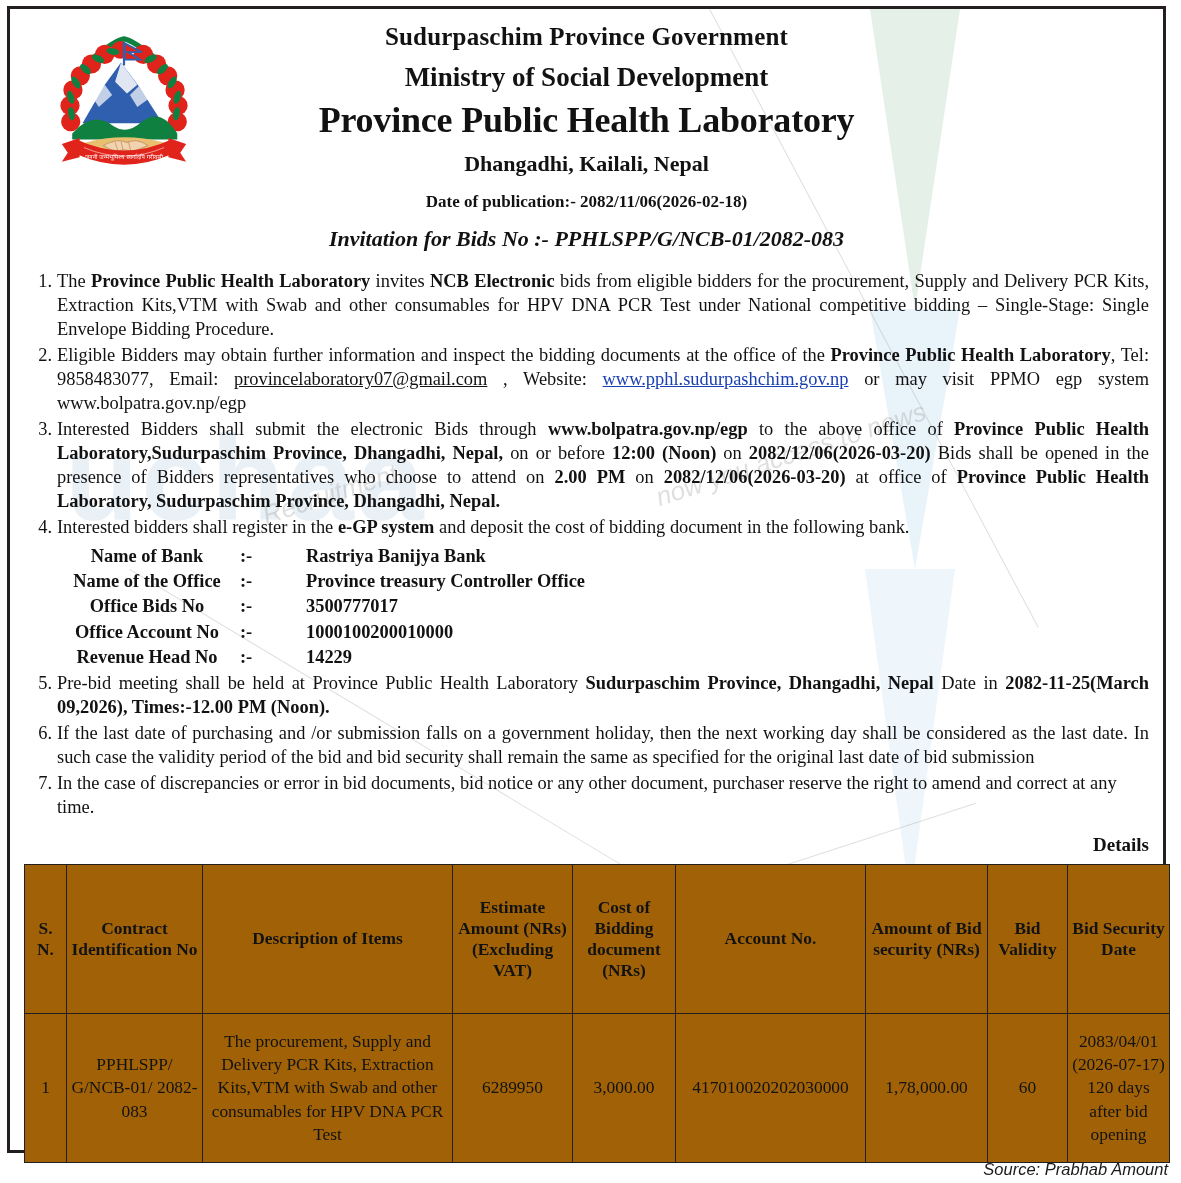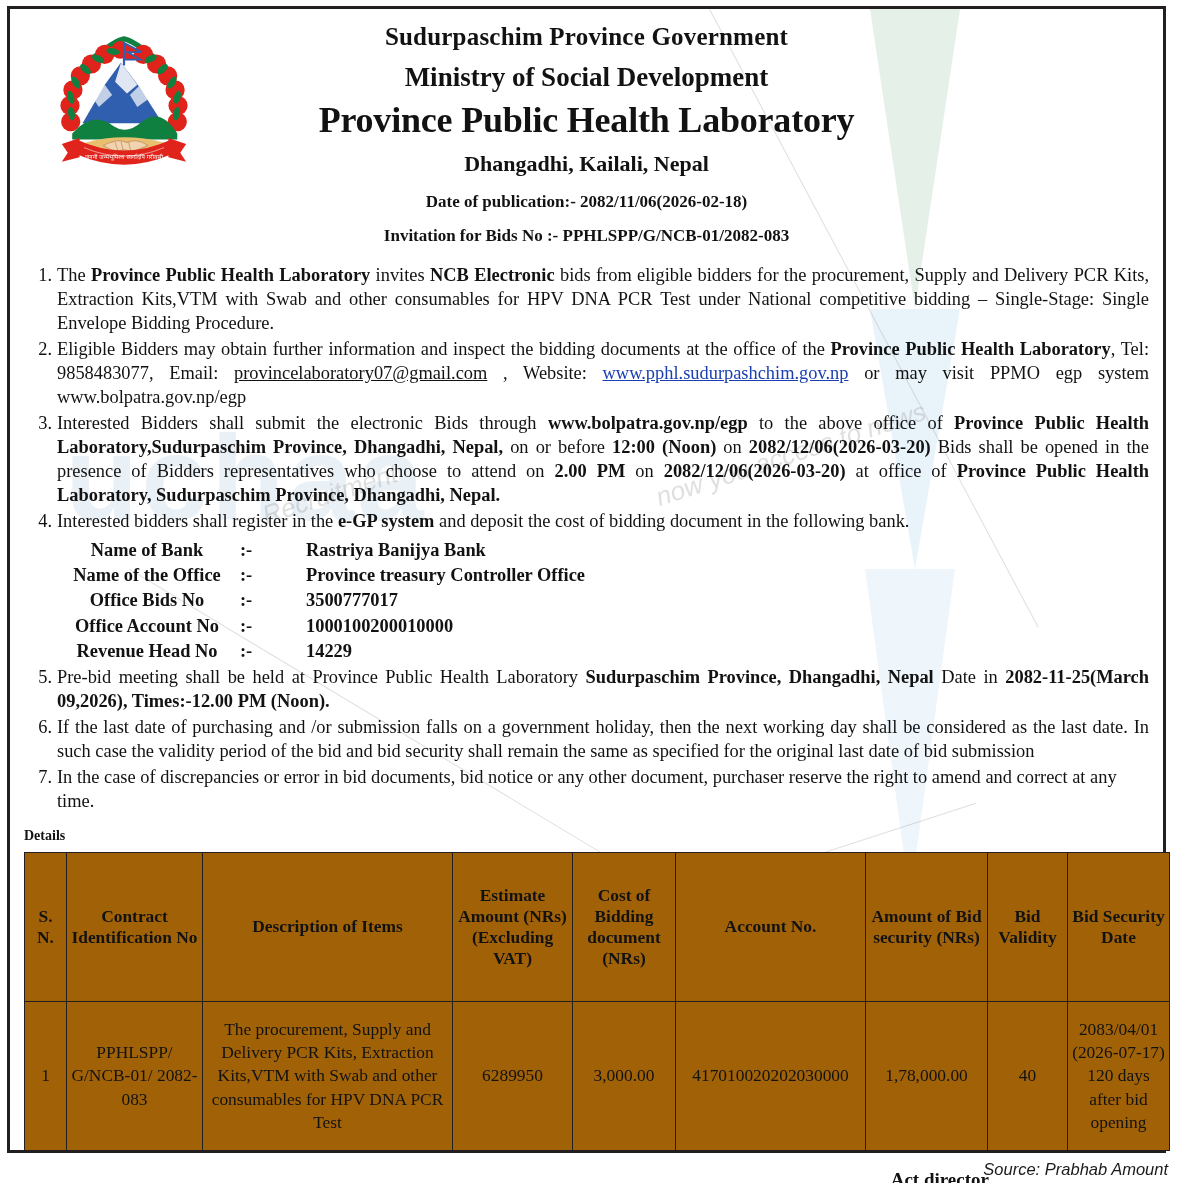--- a/index.html
+++ b/index.html
@@ -110,23 +110,24 @@
     font-size: 22px;
     font-weight: bold;
     padding-top: 12px;
   }
   .h-line5 {
     font-size: 17px;
     font-weight: bold;
     padding-top: 15px;
   }
   .h-line6 {
-    font-size: 17px;
+    font-size: 22px;
     font-weight: bold;
     padding-top: 14px;
+    font-style: italic;
   }
 
   
   ol.clauses {
     list-style: none;
     margin: 18px 0 0 0;
     padding: 0;
     position: relative;
     z-index: 2;
     font-size: 18.4px;
@@ -160,22 +161,22 @@
     font-weight: bold;
     line-height: 1.38;
   }
   .bank-row { display: flex; }
   .bank-label { width: 186px; text-align: center; }
   .bank-colon { width: 66px; }
   .bank-value { }
 
   
   .details-title {
-    text-align: left;
-    font-size: 14px;
+    text-align: right;
+    font-size: 19px;
     font-weight: bold;
     margin: 14px 0 8px 0;
     position: relative;
     z-index: 2;
   }
 
   
   table.bids {
     border-collapse: collapse;
     width: 1113px;
@@ -432,21 +433,21 @@
       </thead>
       <tbody>
         <tr>
           <td>1</td>
           <td class="cid-cell">PPHLSPP/ G/NCB-01/ 2082-083</td>
           <td>The procurement, Supply and Delivery PCR Kits, Extraction Kits,VTM with Swab and other consumables for HPV DNA PCR Test</td>
           <td>6289950</td>
           <td>3,000.00</td>
           <td>417010020202030000</td>
           <td>1,78,000.00</td>
-          <td>40</td>
+          <td>60</td>
           <td class="c-bdate-cell">2083/04/01 (2026-07-17) 120 days after bid opening</td>
         </tr>
       </tbody>
     </table>
 
     <div class="signature">
       <div class="sig-a">Act.director</div>
 
     </div>
 

